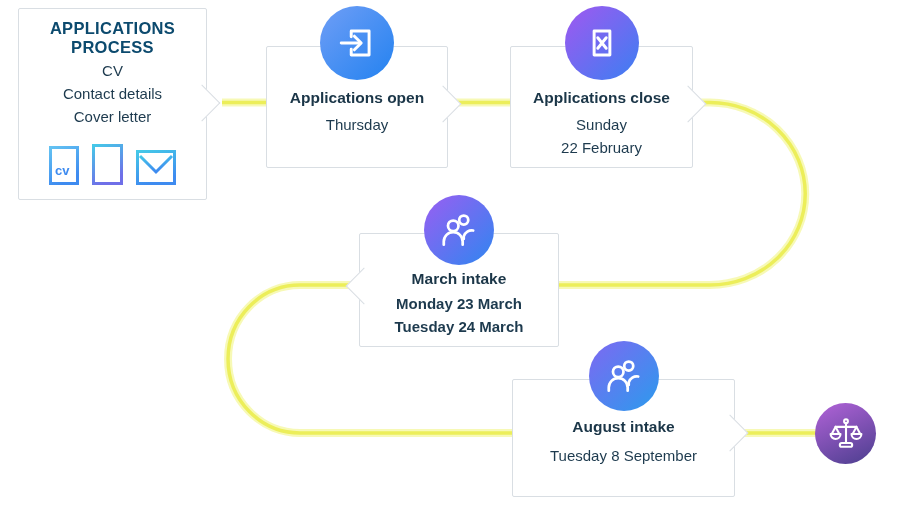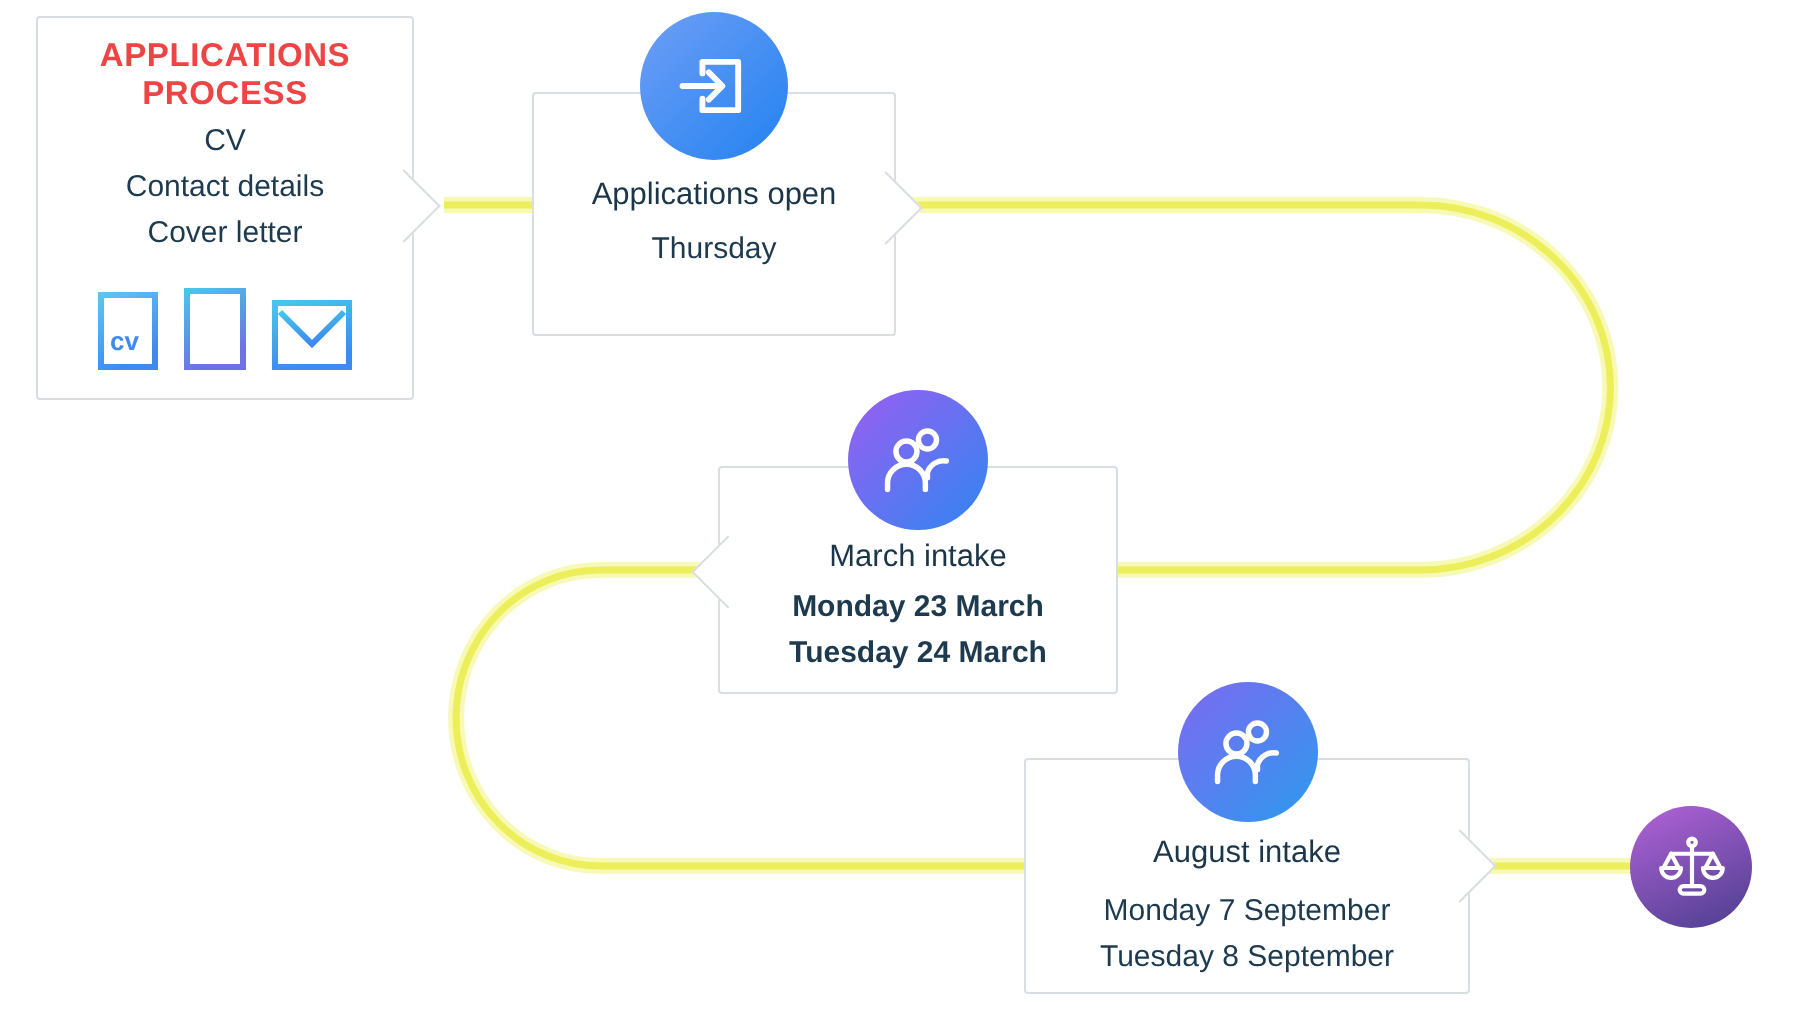--- a/index.html
+++ b/index.html
@@ -5,40 +5,40 @@
   html,body{margin:0;padding:0;background:#ffffff;}
   #stage{
     position:relative;width:900px;height:505px;background:#ffffff;overflow:hidden;
     font-family:"Liberation Sans",sans-serif;color:#1c3848;
   }
   #connector{position:absolute;left:0;top:0;z-index:0;}
   .card{
     position:absolute;background:#ffffff;border:1px solid #d9dee3;border-radius:2px;
     text-align:center;box-sizing:border-box;z-index:1;
   }
-  .card .title{margin:0;font-size:15.5px;font-weight:400;line-height:18px;color:#1b3648;}
+  .card .title{margin:0;font-size:15.5px;font-weight:700;line-height:18px;color:#1b3648;}
   .card .line{margin:0;font-size:15px;line-height:23px;color:#1d3a4e;}
   .tip{
     position:absolute;width:25px;height:25px;background:#ffffff;transform:rotate(45deg);z-index:1;
   }
   .tip.right{right:-9px;border-top:1px solid #d9dee3;border-right:1px solid #d9dee3;}
   .tip.left{left:-9px;border-bottom:1px solid #d9dee3;border-left:1px solid #d9dee3;}
   .badge{
     position:absolute;left:50%;top:-41px;width:74px;height:74px;margin-left:-37px;border-radius:50%;
     display:flex;align-items:center;justify-content:center;z-index:2;
   }
   .badge svg{width:42px;height:42px;display:block;}
   .g-open{background:linear-gradient(135deg,#6f9ef6 0%,#2382f0 100%);}
   .g-close{background:linear-gradient(135deg,#a158f0 0%,#3b7ff2 100%);}
   .g-march{background:linear-gradient(135deg,#9a5ef2 0%,#2f86f0 100%);}
   .g-sept{background:linear-gradient(135deg,#7e68f2 0%,#2b9bed 100%);}
 
   #process-box{left:18px;top:8px;width:189px;height:192px;padding-top:10px;}
   #process-box .tip{top:81px;}
-  .pb-title{margin:0;font-size:16.5px;font-weight:700;line-height:19px;letter-spacing:.3px;color:#ef4444;}
+  .pb-title{margin:0;font-size:16.5px;font-weight:700;line-height:19px;letter-spacing:.3px;color:#0c4a6e;}
   .pb-item{margin:0;font-size:15px;line-height:23px;color:#1d3a4e;}
   .pb-items{margin-top:2px;}
   .pb-icons{display:flex;justify-content:center;align-items:flex-end;gap:13px;margin-top:16px;}
 
   #card-open{left:266px;top:46px;width:182px;height:122px;padding-top:42px;}
   #card-open .tip{top:44px;}
   #card-close{left:510px;top:46px;width:183px;height:122px;padding-top:42px;}
   #card-close .tip{top:44px;}
   #card-open .lines,#card-close .lines{margin-top:6px;}
 
@@ -121,20 +121,34 @@
         <path d="M5 20 H23"></path>
         <path d="M17.5 13.5 L24 20 L17.5 26.5"></path>
       </svg>
     </div>
     <h3 class="title">Applications open</h3>
     <div class="lines">
       <p class="line">Thursday</p>
     </div>
   </div>
 
+  <div class="card" id="card-close">
+    <div class="tip right"></div>
+    <div class="badge g-close">
+      <svg viewBox="0 0 40 40" fill="none" stroke="#ffffff" stroke-width="2.8" stroke-linecap="round" stroke-linejoin="round">
+        <rect x="12.5" y="8.5" width="15" height="23"></rect>
+        <path d="M16 15 L24 25 M24 15 L16 25"></path>
+      </svg>
+    </div>
+    <h3 class="title">Applications close</h3>
+    <div class="lines">
+      <p class="line">Sunday</p>
+      <p class="line">22 February</p>
+    </div>
+  </div>
 
   <div class="card" id="card-march">
     <div class="tip left"></div>
     <div class="badge g-march">
       <svg viewBox="0 0 40 40" fill="none" stroke="#ffffff" stroke-width="2.6" stroke-linecap="round" stroke-linejoin="round">
         <circle cx="24.5" cy="10.5" r="4.3"></circle>
         <path d="M24.5 28.5 V26 A8 8 0 0 1 33.5 20.5"></path>
         <circle cx="14.5" cy="16" r="5"></circle>
         <path d="M5.5 34 V31 A9 9 0 0 1 23.5 31 V34"></path>
       </svg>
@@ -151,21 +165,20 @@
     <div class="badge g-sept">
       <svg viewBox="0 0 40 40" fill="none" stroke="#ffffff" stroke-width="2.6" stroke-linecap="round" stroke-linejoin="round">
         <circle cx="24.5" cy="10.5" r="4.3"></circle>
         <path d="M24.5 28.5 V26 A8 8 0 0 1 33.5 20.5"></path>
         <circle cx="14.5" cy="16" r="5"></circle>
         <path d="M5.5 34 V31 A9 9 0 0 1 23.5 31 V34"></path>
       </svg>
     </div>
     <h3 class="title">August intake</h3>
     <div class="lines">
-      <p class="line">Monday 7 September</p>
       <p class="line">Tuesday 8 September</p>
     </div>
   </div>
 
   <div id="end-circle">
     <svg viewBox="0 0 40 40" fill="none" stroke="#ffffff" stroke-width="2.2" stroke-linecap="round" stroke-linejoin="round">
       <circle cx="20" cy="6.5" r="2"></circle>
       <path d="M20 8.5 V29.5"></path>
       <path d="M9 12.5 H31"></path>
       <path d="M9 12.5 L5 20 M9 12.5 L13 20"></path>

